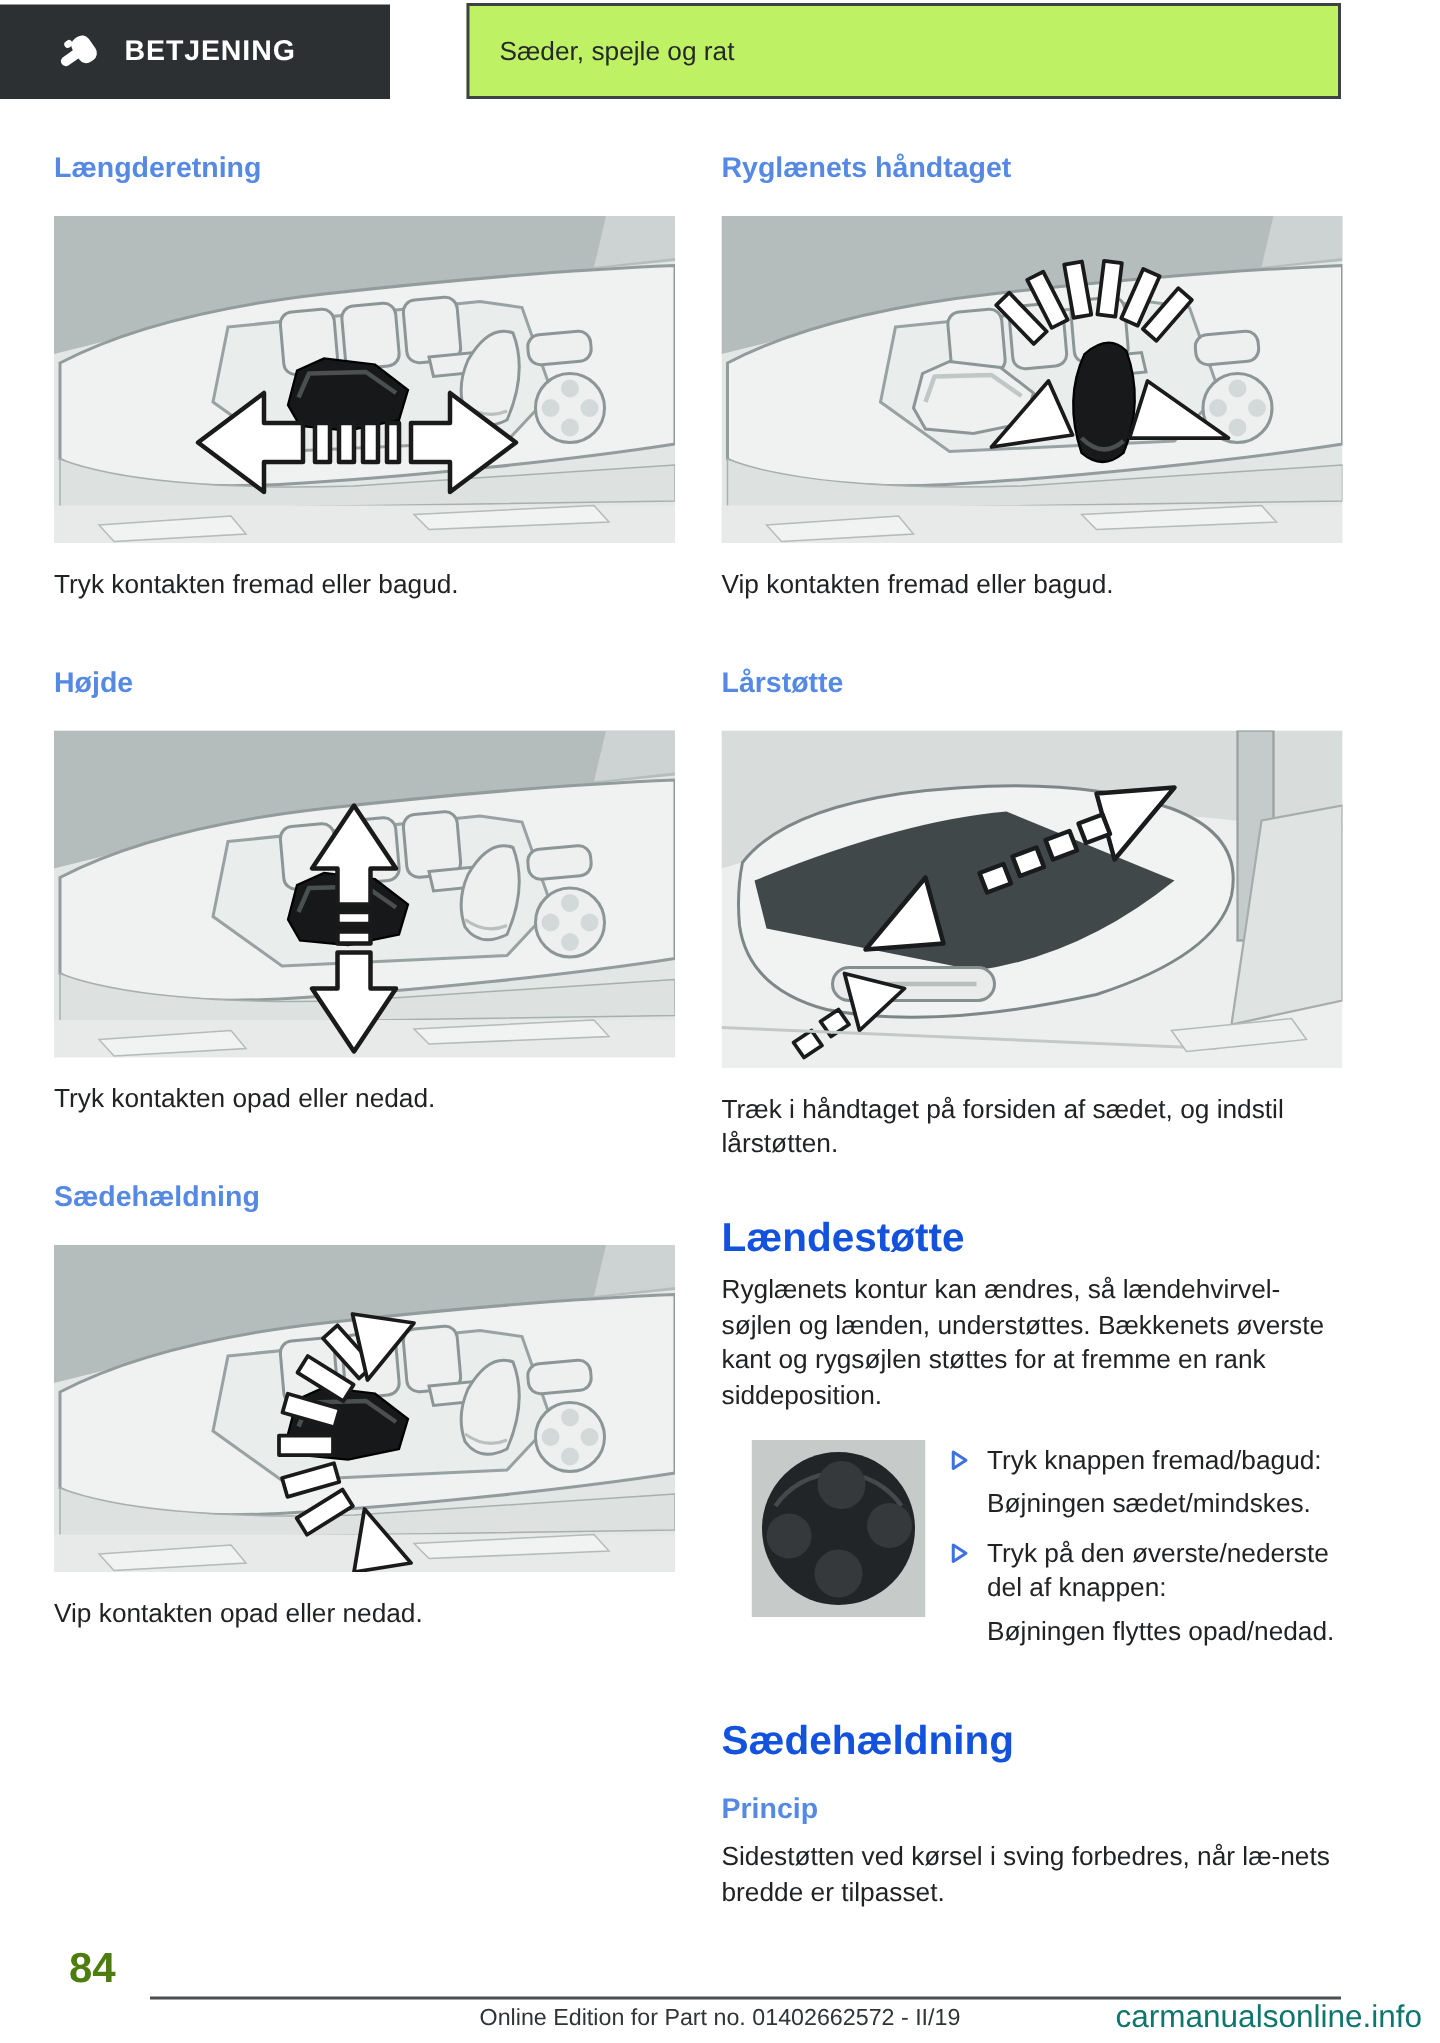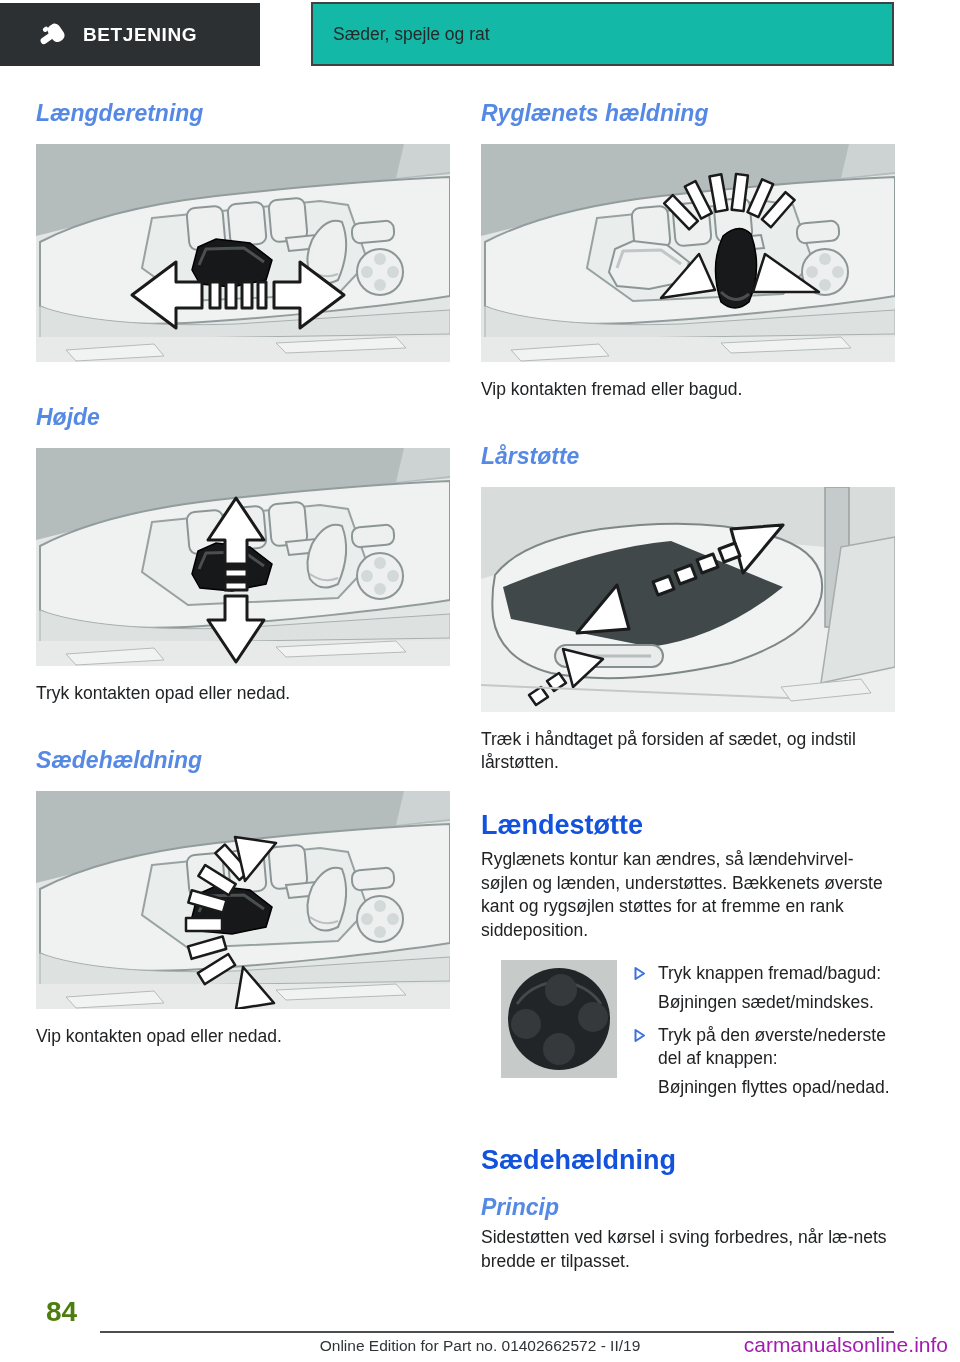--- a/index.html
+++ b/index.html
@@ -10,29 +10,29 @@
   }
 
   
   .chapter-tab {
     position:absolute; left:0; top:3px; width:260px; height:63px;
     background:#2c3033; display:flex; align-items:center; gap:15px; padding-left:38px;
   }
   .chapter-label { color:#ffffff; font-size:19px; font-weight:bold; letter-spacing:.6px; }
   .title-box {
     position:absolute; left:311px; top:2px; width:583px; height:64px;
-    background:#14b8a6; border:2px solid #3e4245;
+    background:#bef264; border:2px solid #3e4245;
     display:flex; align-items:center; padding-left:20px; font-size:17.5px; color:#26282a;
   }
 
   
   .main { position:absolute; top:100px; left:36px; display:flex; gap:31px; }
   .col { width:414px; }
 
-  .sec-h3 { color:#5589e4; font-size:23px; line-height:26px; font-weight:bold; margin:0 0 18px 0;font-style:italic; }
+  .sec-h3 { color:#5589e4; font-size:19px; line-height:26px; font-weight:bold; margin:0 0 18px 0; }
   .sec-h3.follow { margin-top:42px; }
   .sec-h2 { color:#1252dc; font-size:27px; line-height:30px; font-weight:bold; margin:36px 0 8px 0; }
   .sec-h2.tight { margin-bottom:0; }
   .sec-h3.sub { margin-top:19px; margin-bottom:6px; }
 
   figure { margin:0 0 16px 0; }
   figure svg { display:block; }
   .cap { font-size:17.5px; line-height:23px; margin:0; }
   .para { font-size:17.5px; line-height:23.5px; margin:0; }
 
@@ -40,21 +40,21 @@
   .bullets { display:flex; flex-direction:column; gap:10px; padding-top:2px; }
   .bullet { display:flex; gap:12px; width:262px; }
   .bullet-glyph { flex:none; margin-top:4px; }
   .bullet-text { font-size:17.5px; line-height:23px; }
   .bullet-result { margin-top:6px; }
 
   
   .page-num { position:absolute; left:46px; top:1296px; font-size:28px; font-weight:bold; color:#4d7c0f; }
   .foot-rule { position:absolute; left:100px; top:1331px; width:794px; height:2px; background:#4b4f51; }
   .edition { position:absolute; left:0; right:0; top:1337px; text-align:center; font-size:15.5px; color:#303436; }
-  .watermark { position:absolute; right:12px; top:1333px; font-size:21px; color:#a21caf; }
+  .watermark { position:absolute; right:12px; top:1333px; font-size:21px; color:#0f766e; }
 </style>
 </head>
 <body>
 
 <svg width="0" height="0" style="position:absolute" aria-hidden="true">
   <defs>
     <symbol id="seat-panel" viewBox="0 0 414 218">
       <rect width="414" height="218" fill="#e2e6e5"></rect>
       <path d="M0,0 H414 V30 L290,42 L120,62 L0,92 Z" fill="#b4bcbc"></path>
       <path d="M368,0 L414,0 V28 L360,34 Z" fill="#cdd3d2"></path>
@@ -119,20 +119,21 @@
           <g fill="#ffffff" stroke="#1a1a1a" stroke-width="3" stroke-linejoin="round">
             <path d="M96,151 L140,118 V138 H166 V164 H140 V184 Z"></path>
             <path d="M308,151 L264,118 V138 H238 V164 H264 V184 Z"></path>
             <rect x="174" y="138" width="10" height="26"></rect>
             <rect x="190" y="138" width="10" height="26"></rect>
             <rect x="206" y="138" width="10" height="26"></rect>
             <rect x="222" y="138" width="8" height="26"></rect>
           </g>
         </svg>
       </figure>
+      <p class="cap">Tryk kontakten fremad eller bagud.</p>
 
       <h3 class="sec-h3 follow">Højde</h3>
       <figure>
         <svg width="414" height="218" viewBox="0 0 414 218">
           <use href="#seat-panel"></use>
             <use href="#oval-switch"></use>
             <use href="#dark-wedge"></use>
           <g fill="#ffffff" stroke="#1a1a1a" stroke-width="3" stroke-linejoin="round">
             <path d="M200,50 L172,92 H189 V116 H211 V92 H228 Z"></path>
             <path d="M200,214 L172,172 H189 V148 H211 V172 H228 Z"></path>
@@ -169,21 +170,21 @@
             <path d="M240,52 L199,46 L209,90 Z"></path>
             <path d="M238,212 L200,218 L207,176 Z"></path>
           </g>
         </svg>
       </figure>
       <p class="cap">Vip kontakten opad eller nedad.</p>
     </div>
 
     <div class="col">
 
-      <h3 class="sec-h3">Ryglænets hældning</h3>
+      <h3 class="sec-h3">Ryglænets håndtaget</h3>
       <figure>
         <svg width="414" height="218" viewBox="0 0 414 218">
           <use href="#seat-panel"></use>
           <path d="M128,128 L134,105 L152,97 L186,101 L208,118 L202,138 L168,145 L136,142 Z" fill="#eef1f0" stroke="#8d9696" stroke-width="2"></path>
           <path d="M136,124 L142,107 L180,106 L200,120" fill="none" stroke="#c0c7c6" stroke-width="3" stroke-linejoin="round"></path>
           <path d="M242,92 Q258,78 270,90 Q282,124 268,158 Q254,170 240,158 Q228,122 242,92 Z" fill="#17191a" stroke="#000000" stroke-width="1.5"></path>
           <path d="M240,148 Q254,162 268,150" fill="none" stroke="#4a4f50" stroke-width="3"></path>
           <g fill="#ffffff" stroke="#1a1a1a" stroke-width="2.5" stroke-linejoin="round">
             <g transform="rotate(-44 250 120)">
                 <rect x="244" y="30" width="12" height="36"></rect>

